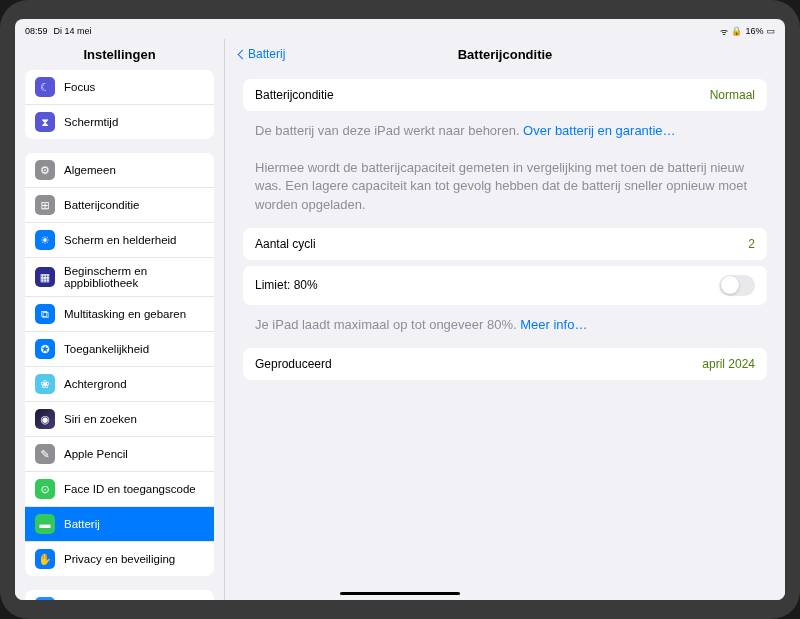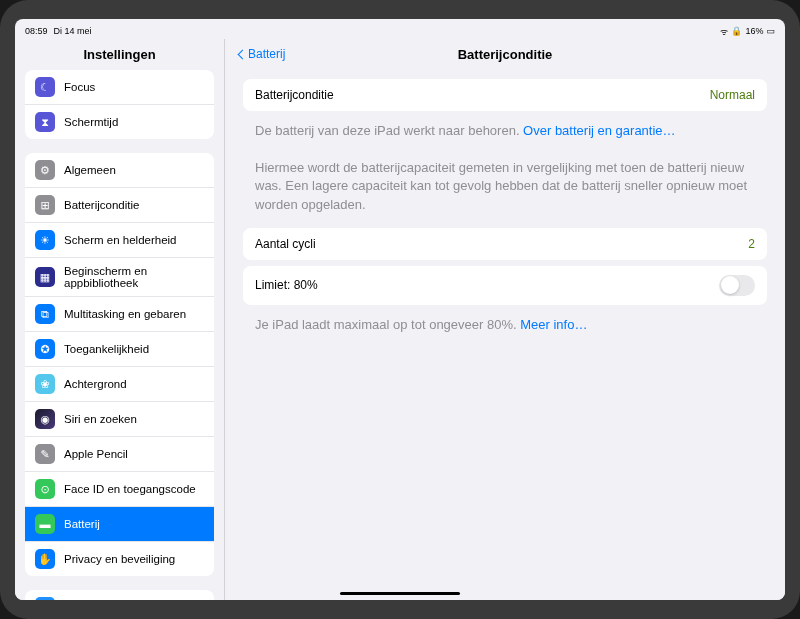--- a/index.html
+++ b/index.html
@@ -180,20 +180,24 @@
         <div class="toggle">
           <div class="toggle-knob"></div>
         </div>
       </div>
     </div>
     <div class="footnote">
       <span>Je iPad laadt maximaal op tot ongeveer 80%. </span><a>Meer info…</a>
     </div>
 
     <div class="section">
+      <div class="row">
+        <span class="row-label">Geproduceerd</span>
+        <span class="row-value">april 2024</span>
+      </div>
     </div>
 
   </div>
 </div>
 
 </div>
 </div>
 <div class="home-indicator"></div>
 </div>
 

